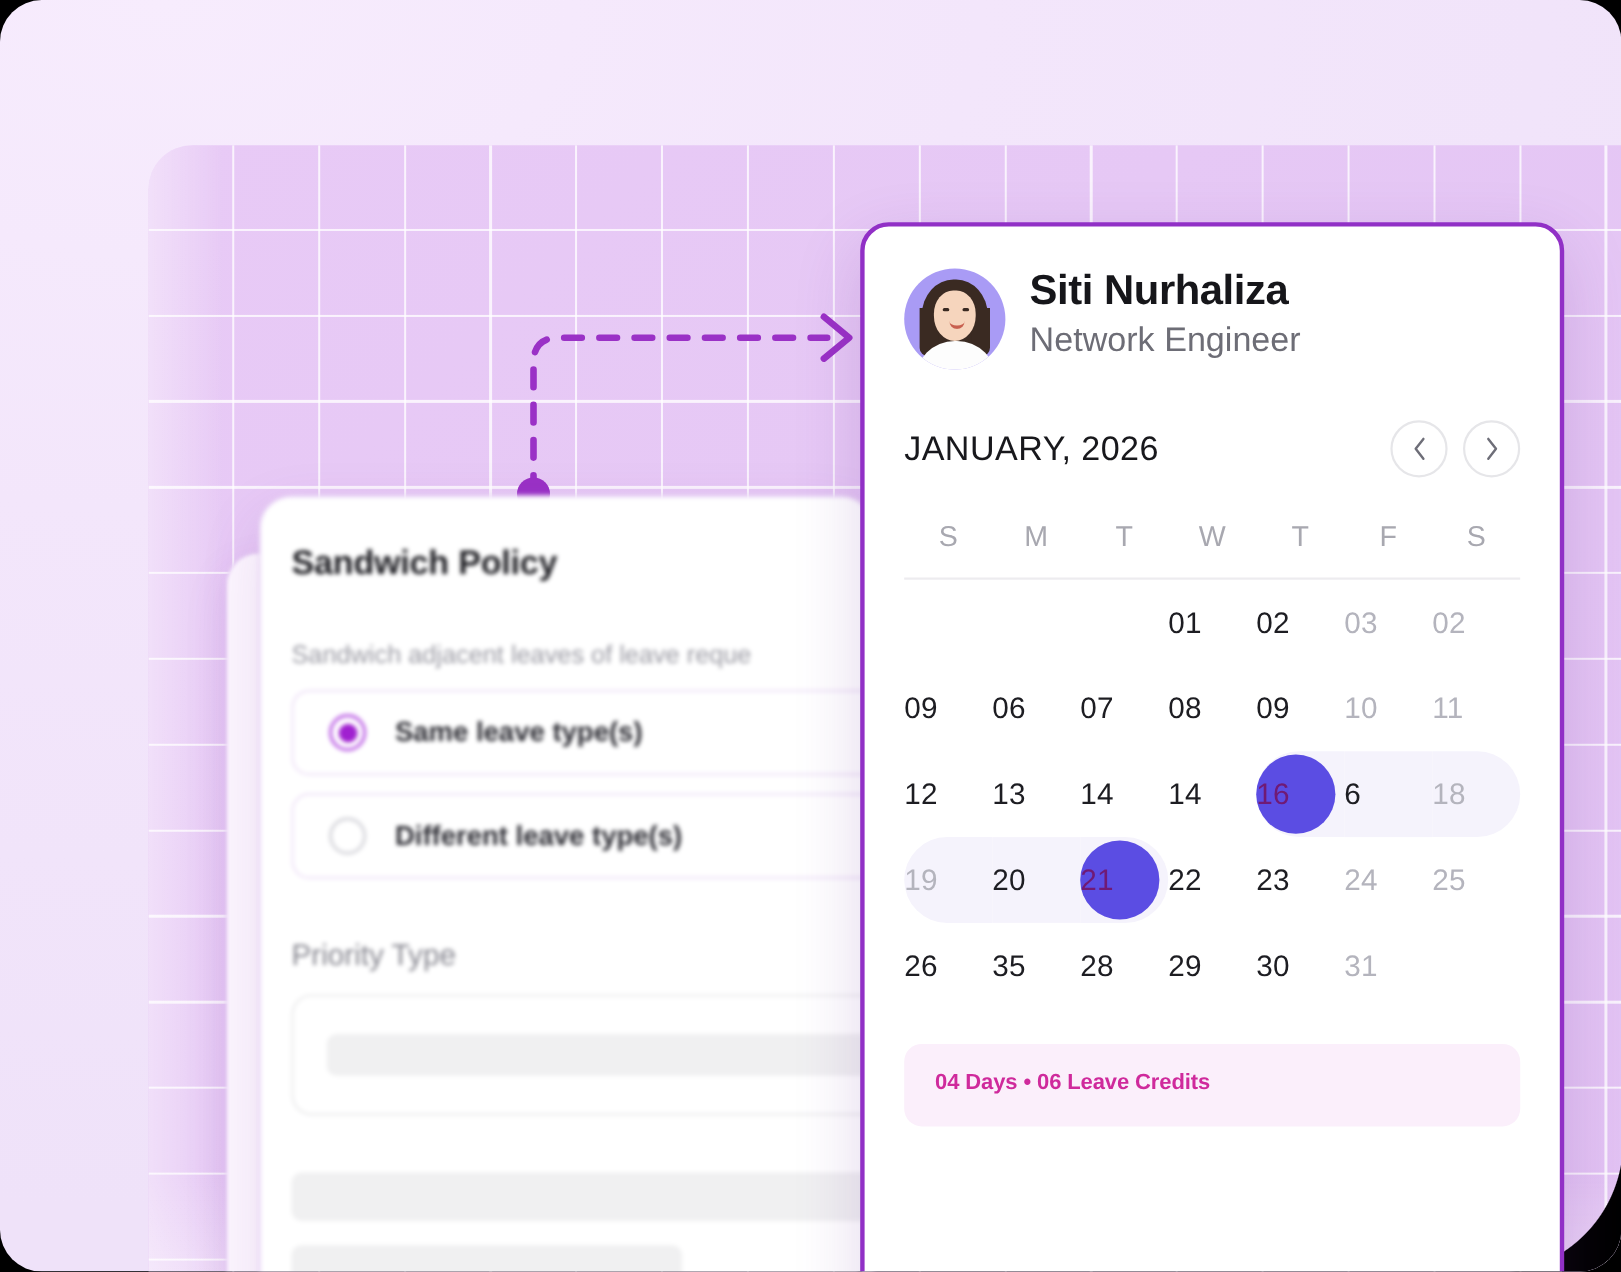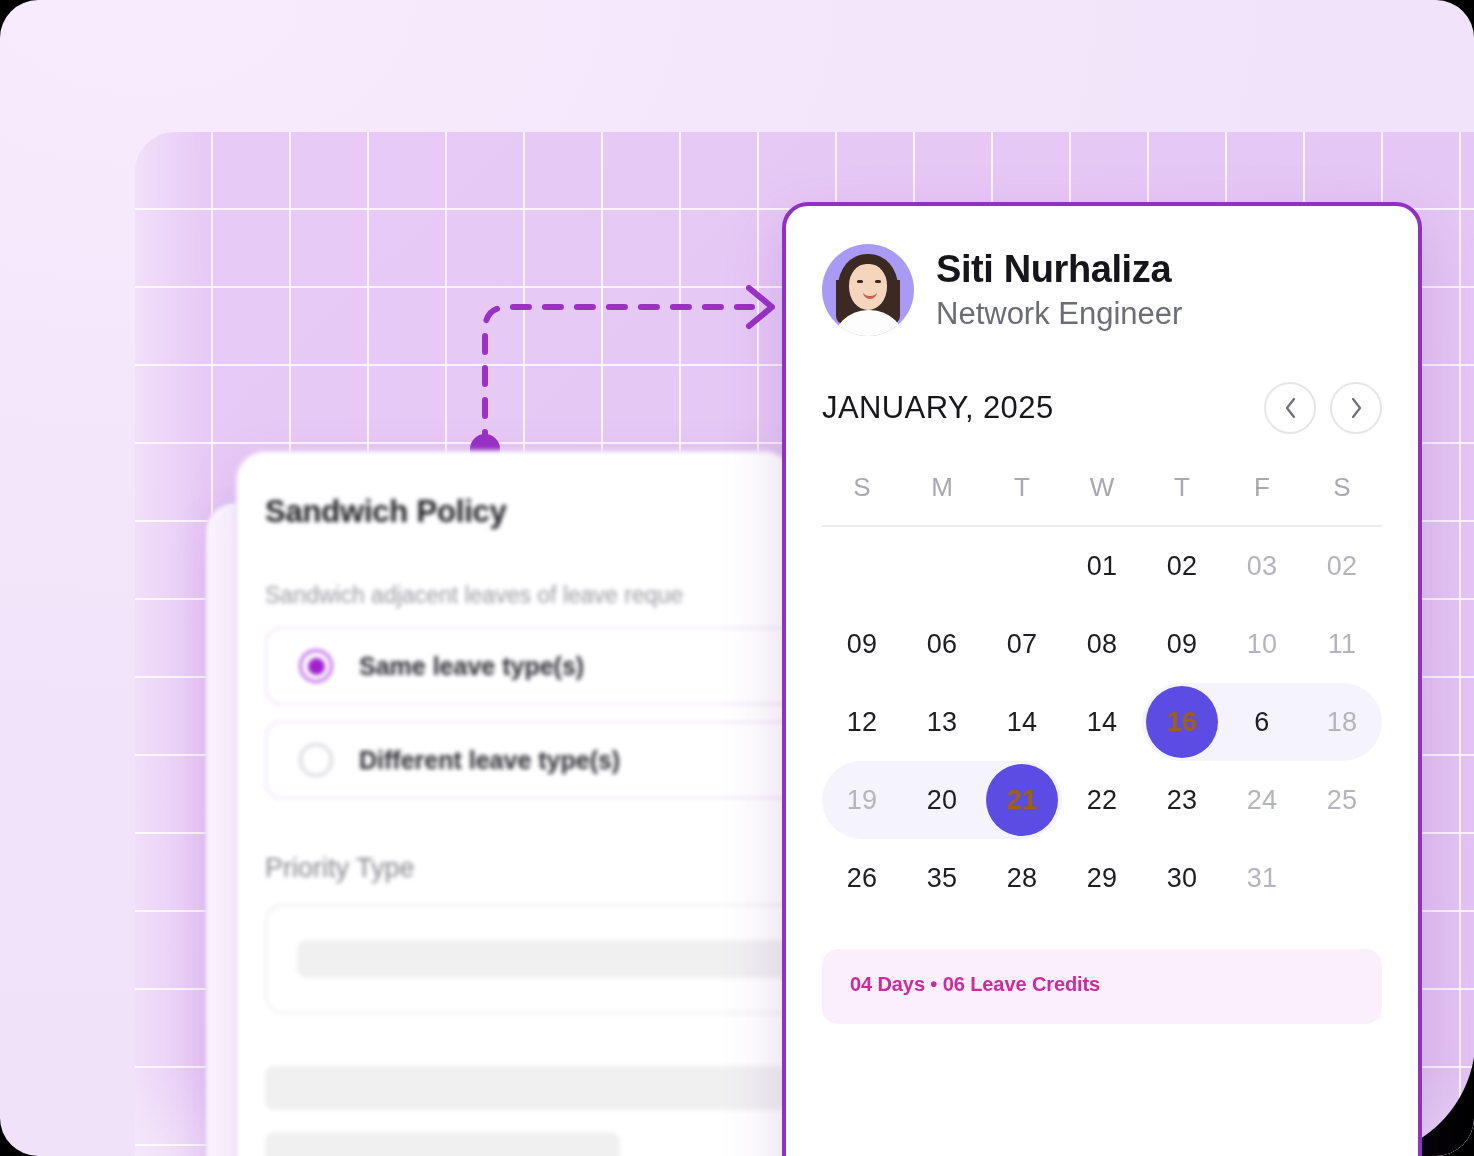--- a/index.html
+++ b/index.html
@@ -138,21 +138,21 @@
     position:absolute; left:782px; top:202px; width:640px; bottom:-90px;
     background:#ffffff;
     border:4px solid #9130c6;
     border-radius:26px;
     box-shadow:0 22px 60px rgba(100,40,150,.18);
     padding:38px 36px 0 36px;
     overflow:hidden;
   }
 
   
-  .user-row { display:flex; align-items:center; gap:22px; }
+  .user-row { display:flex; align-items:flex-start; gap:22px; }
   .avatar {
     width:92px; height:92px; border-radius:50%;
     background:#a99bf5; flex:0 0 auto;
     position:relative; overflow:hidden;
   }
   .avatar .hair {
     position:absolute; left:16px; top:10px; width:60px; height:68px;
     background:#3a2a22; border-radius:48% 48% 40% 40%;
   }
   .avatar .face {
@@ -198,38 +198,38 @@
   }
   .weekday {
     text-align:center; font-size:26px; color:#a8a8b0; font-weight:400;
   }
   .divider { height:2px; background:#edecef; margin-top:22px; }
 
   
   .day-grid { display:grid; grid-template-columns:repeat(7,1fr); }
   .day-cell {
     height:78px; position:relative;
-    display:flex; align-items:center; justify-content:center;
+    display:flex; align-items:center; 
   }
   .day-cell .rangebg {
     position:absolute; inset:0; background:#f5f3fc;
   }
   .day-cell.r-start .rangebg { border-radius:40px 0 0 40px; }
   .day-cell.r-end   .rangebg { border-radius:0 40px 40px 0; }
   .day-num {
     position:relative; z-index:2;
     font-size:27px; color:#1d1d22; letter-spacing:.3px;
   }
   .day-cell.muted  .day-num { color:#b4b4bd; }
   .day-cell.sel .pill {
     position:absolute; z-index:1;
     width:72px; height:72px; border-radius:50%;
     background:#5b4de3;
   }
-  .day-cell.sel .day-num { color:#a16207; font-weight:700; }
+  .day-cell.sel .day-num { color:#701a75; font-weight:400; }
 
   
   .notice {
     margin-top:32px;
     background:#fbeffb;
     border-radius:16px;
     padding:24px 28px 28px 28px;
   }
   .notice-title {
     font-size:20px; font-weight:700; color:#cf2a9c; letter-spacing:-.1px;
@@ -295,21 +295,21 @@
         <span class="smile"></span>
         <span class="body"></span>
       </div>
       <div>
         <div class="user-name">Siti Nurhaliza</div>
         <div class="user-role">Network Engineer</div>
       </div>
     </div>
 
     <div class="month-row">
-      <div class="month-label">JANUARY, 2025</div>
+      <div class="month-label">JANUARY, 2026</div>
       <div class="nav-group">
         <div class="nav-btn">
           <svg width="15" height="24" viewBox="0 0 15 24">
             <path d="M11 3 L4 12 L11 21" fill="none" stroke="#6e6e78" stroke-width="2.2" stroke-linecap="round" stroke-linejoin="round"></path>
           </svg>
         </div>
         <div class="nav-btn">
           <svg width="15" height="24" viewBox="0 0 15 24">
             <path d="M4 3 L11 12 L4 21" fill="none" stroke="#6e6e78" stroke-width="2.2" stroke-linecap="round" stroke-linejoin="round"></path>
           </svg>

